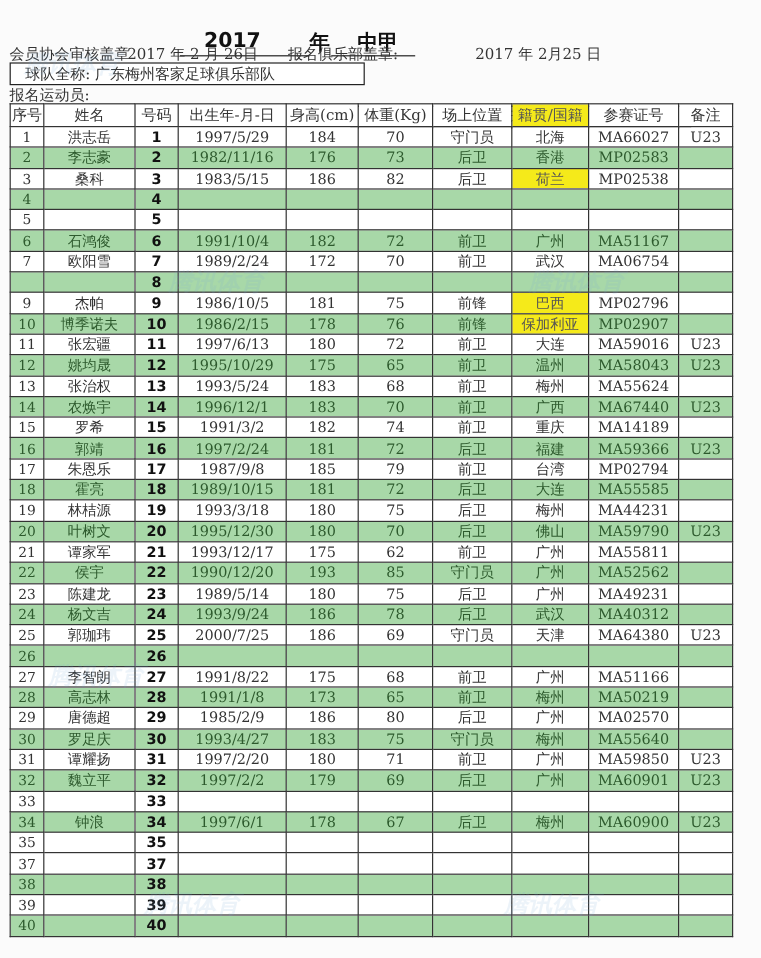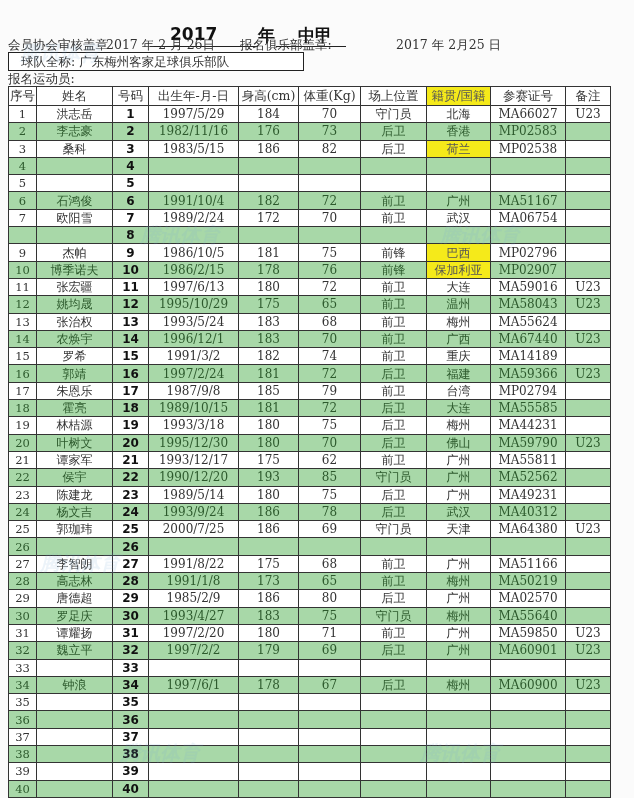--- a/index.html
+++ b/index.html
@@ -510,32 +510,20 @@
         <td></td>
         <td class="num">35</td>
         <td></td>
         <td></td>
         <td></td>
         <td></td>
         <td></td>
         <td></td>
         <td></td>
       </tr>
-      <tr class="green">
-        <td class="seq">36</td>
-        <td></td>
-        <td class="num">36</td>
-        <td></td>
-        <td></td>
-        <td></td>
-        <td></td>
-        <td></td>
-        <td></td>
-        <td></td>
-      </tr>
       <tr class="white">
         <td class="seq">37</td>
         <td></td>
         <td class="num">37</td>
         <td></td>
         <td></td>
         <td></td>
         <td></td>
         <td></td>
         <td></td>

